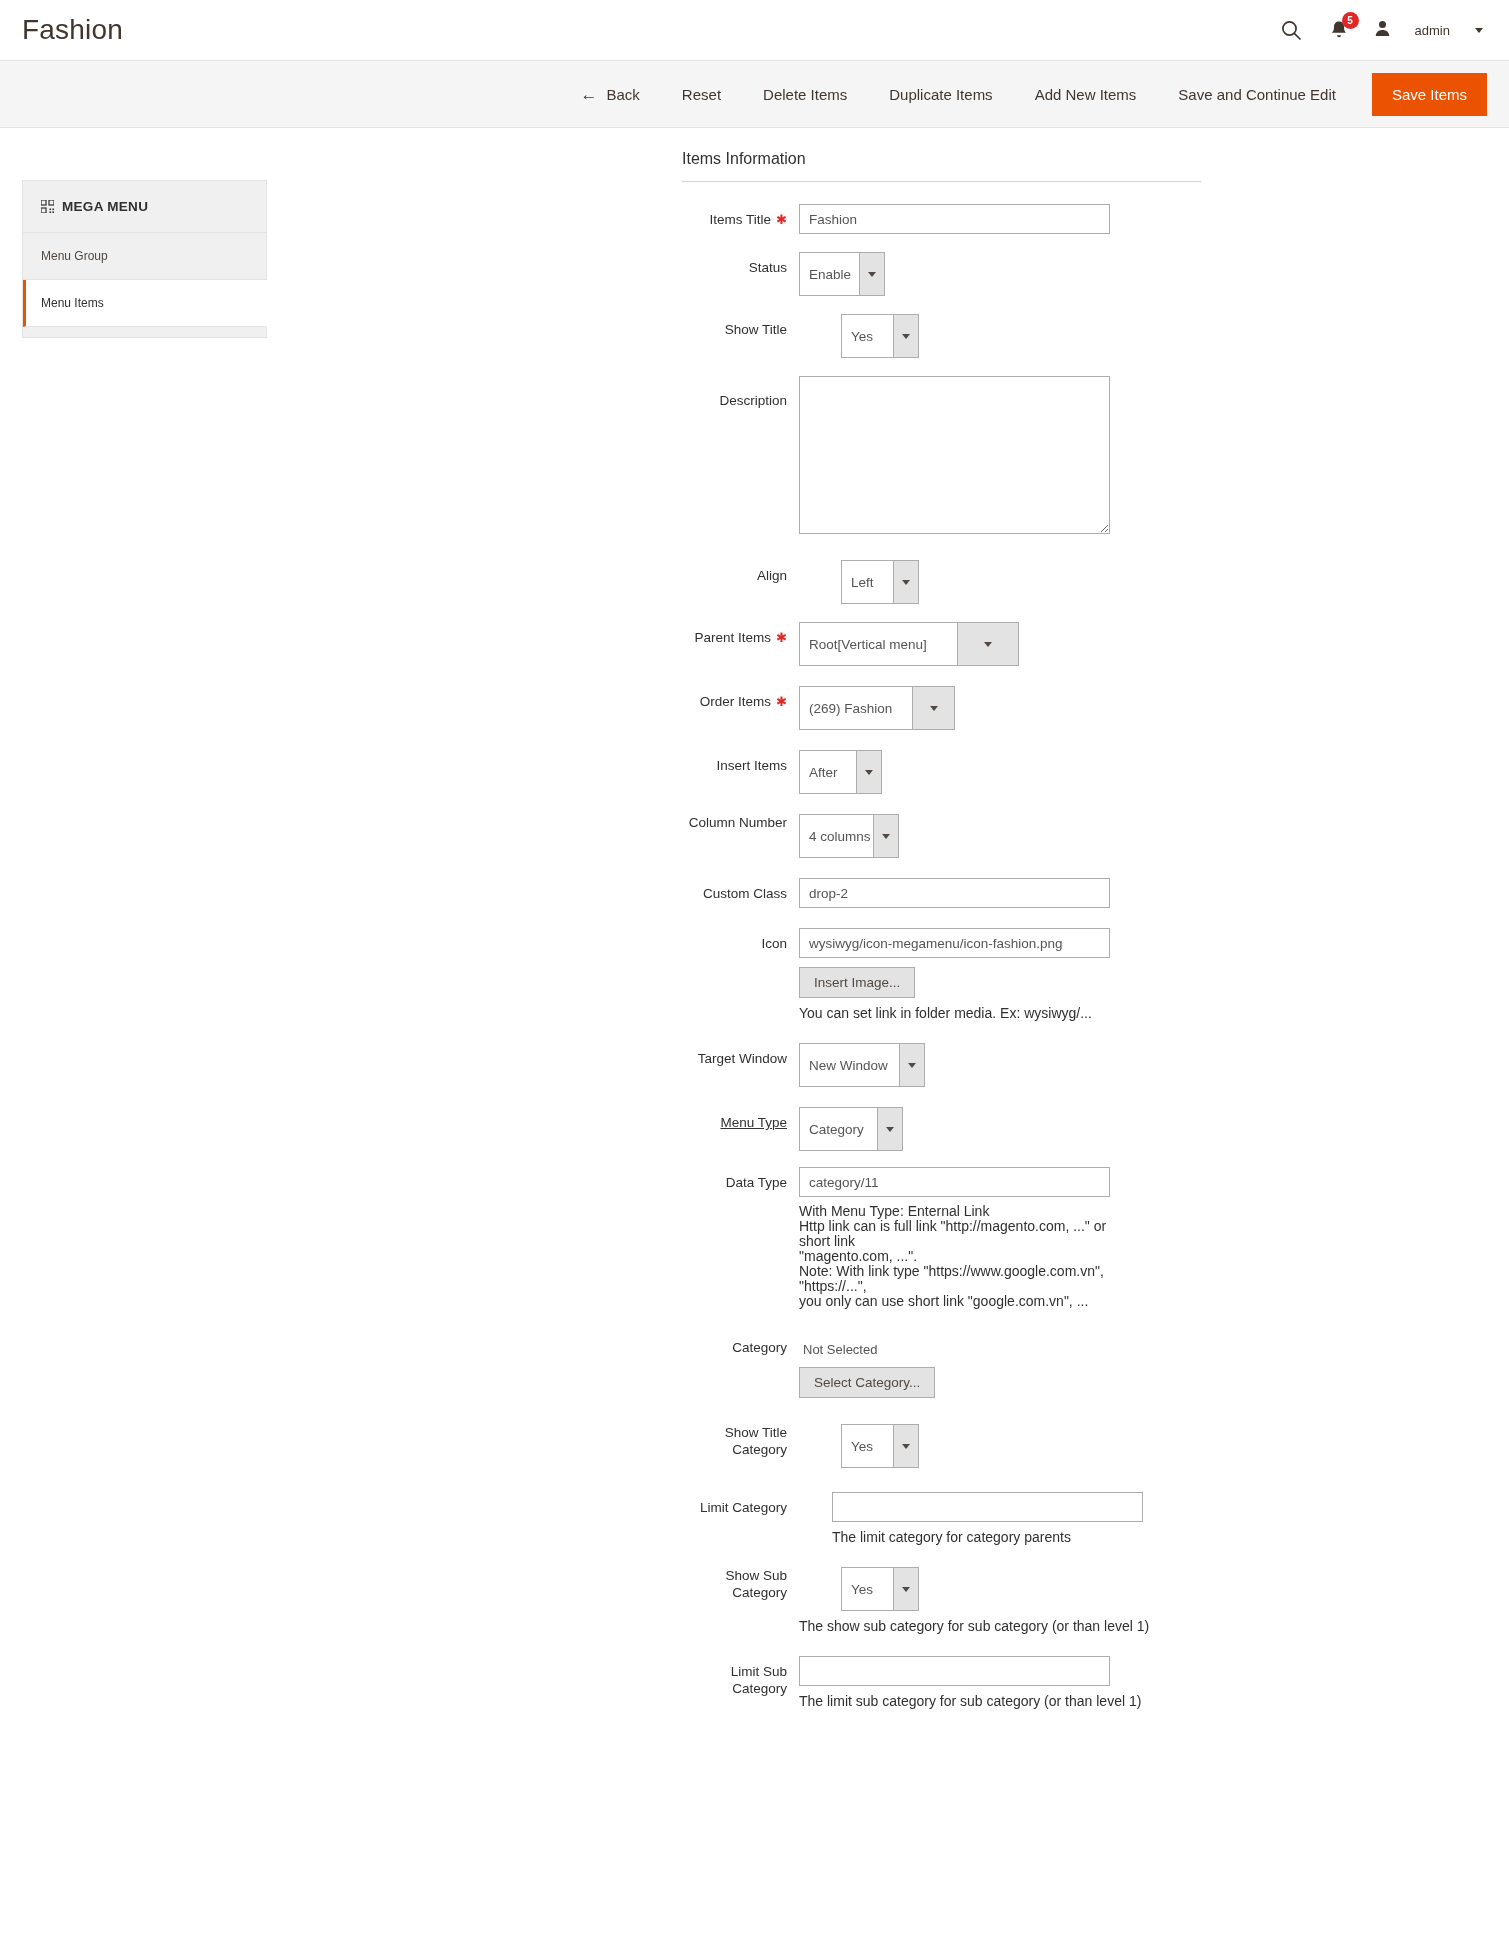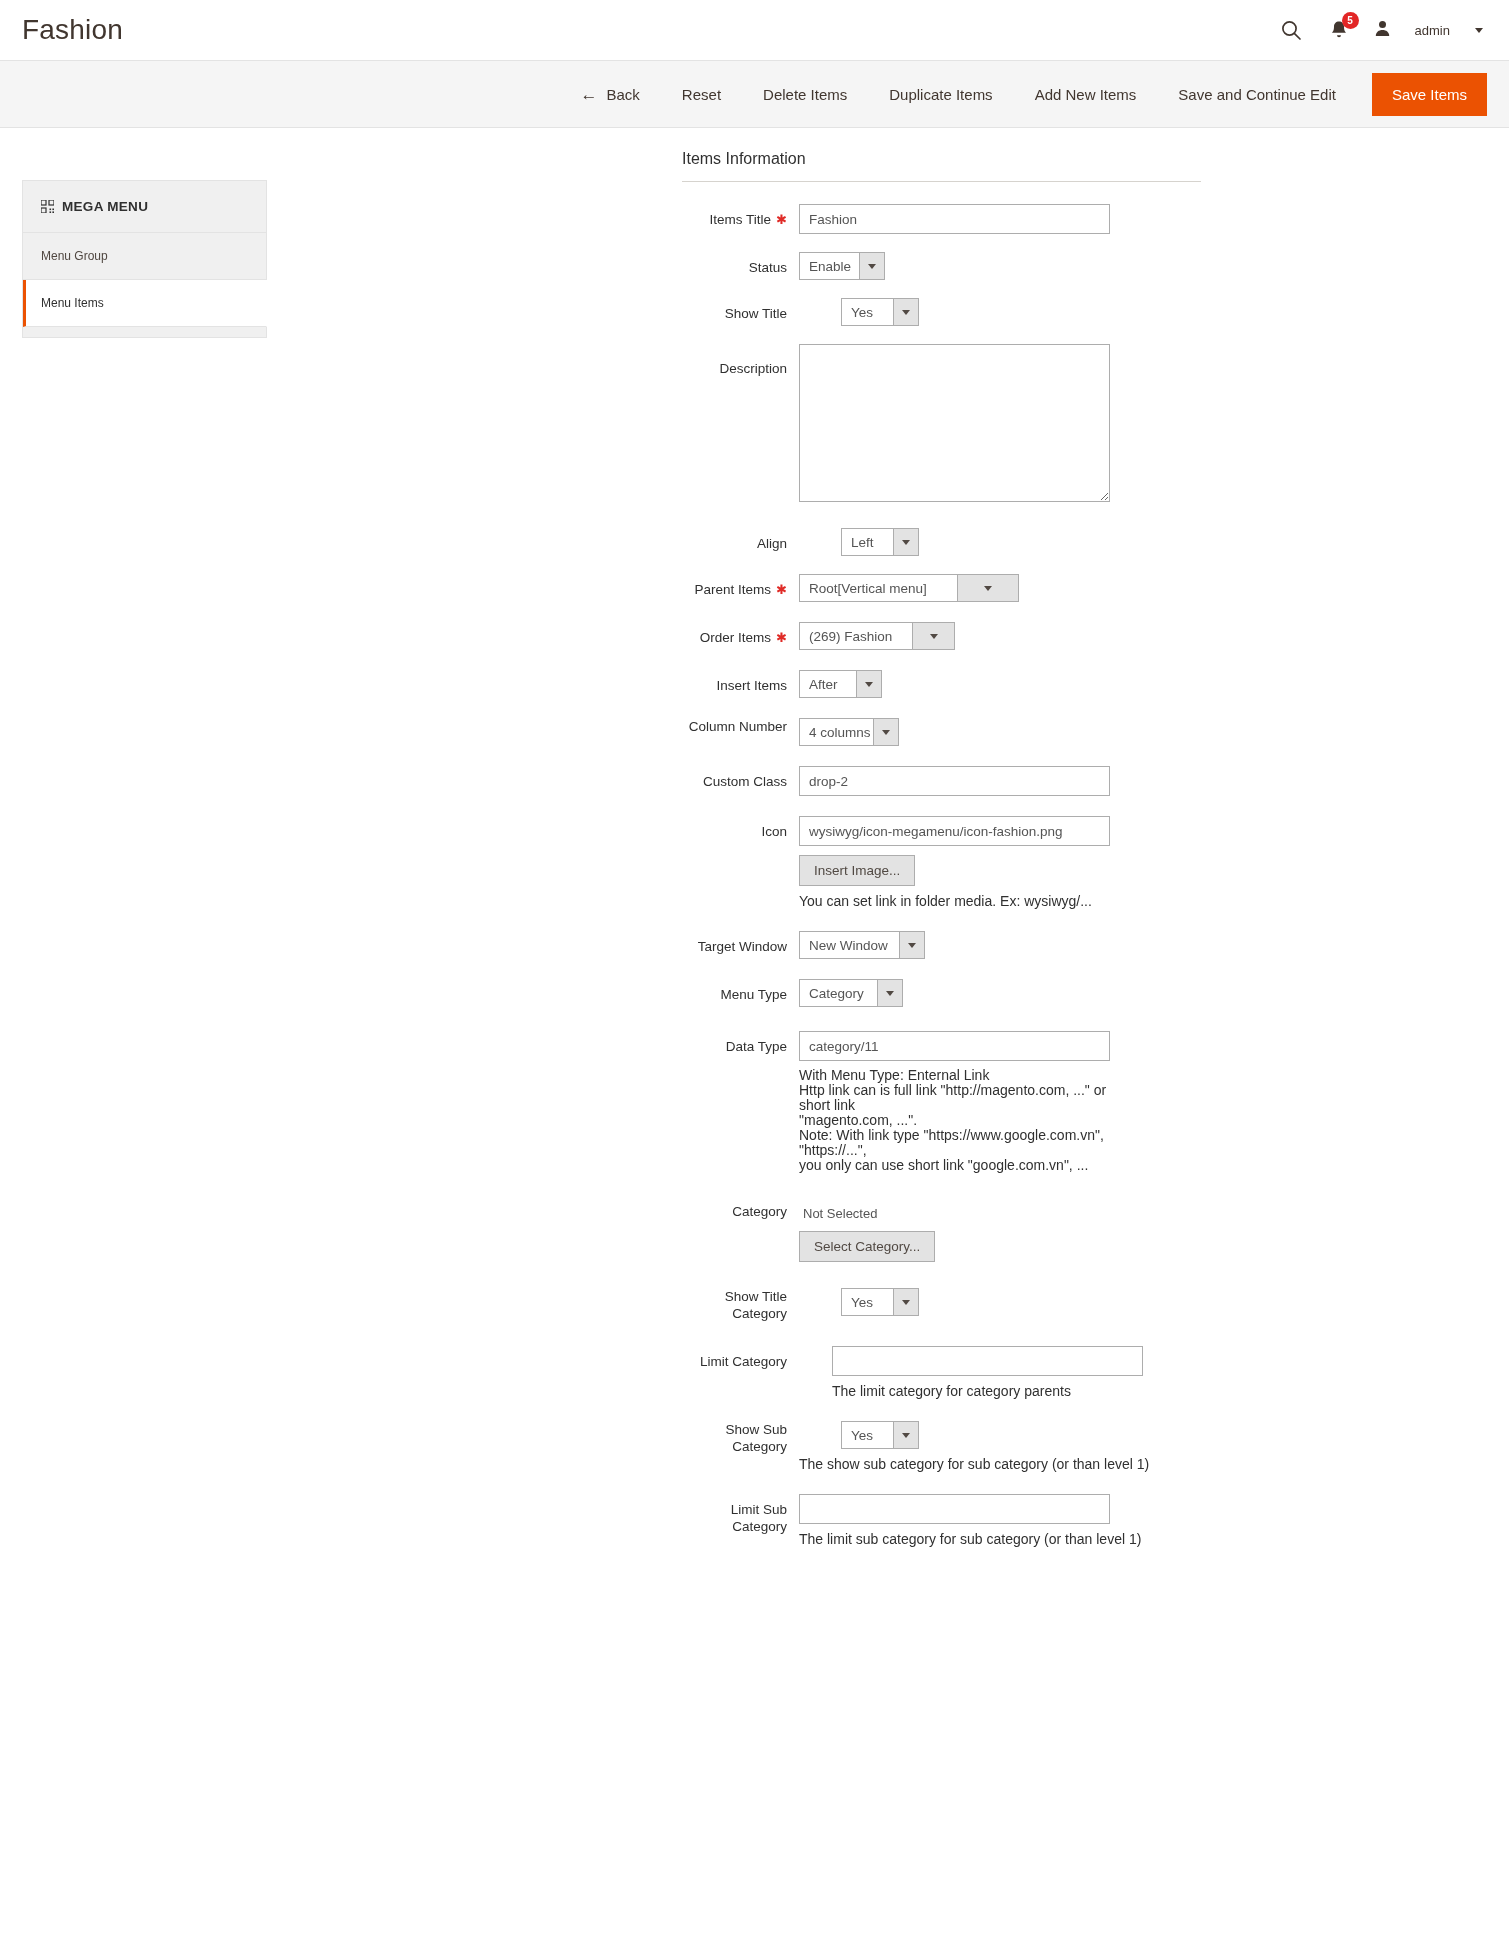--- a/index.html
+++ b/index.html
@@ -218,21 +218,21 @@
     width: 311px;
     height: 158px;
     padding: 6px 9px;
     outline: none;
     resize: vertical;
   }
   
   .sel {
     display: inline-flex;
     align-items: stretch;
-    height: 28px;
+    height: 44px;
     cursor: pointer;
   }
   .sel .val {
     border: 1px solid #adadad;
     border-right: none;
     background: #ffffff;
     font-size: 13.5px;
     color: #555555;
     display: flex;
     align-items: center;
@@ -513,21 +513,21 @@
       <div class="field-ctrl">
         <div class="sel w-target">
           <span class="val">New Window</span>
           <span class="arw">
               <i></i>
             </span>
         </div>
       </div>
     </div>
 
-    <div class="field" style="margin-bottom:24px;">
+    <div class="field" style="margin-bottom:16px;text-decoration:underline;">
       <div class="field-label">Menu Type</div>
       <div class="field-ctrl">
         <div class="sel w-type">
           <span class="val">Category</span>
           <span class="arw">
               <i></i>
             </span>
         </div>
       </div>
     </div>

